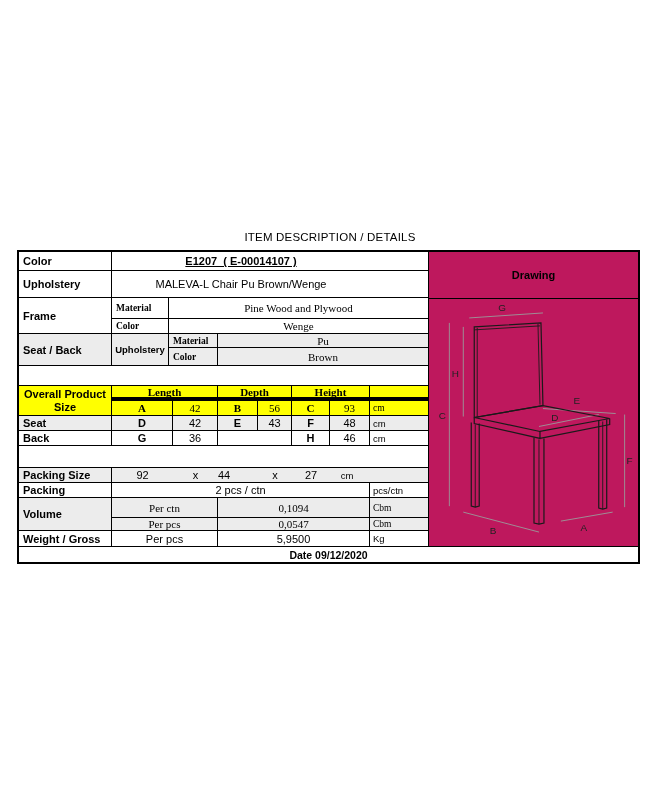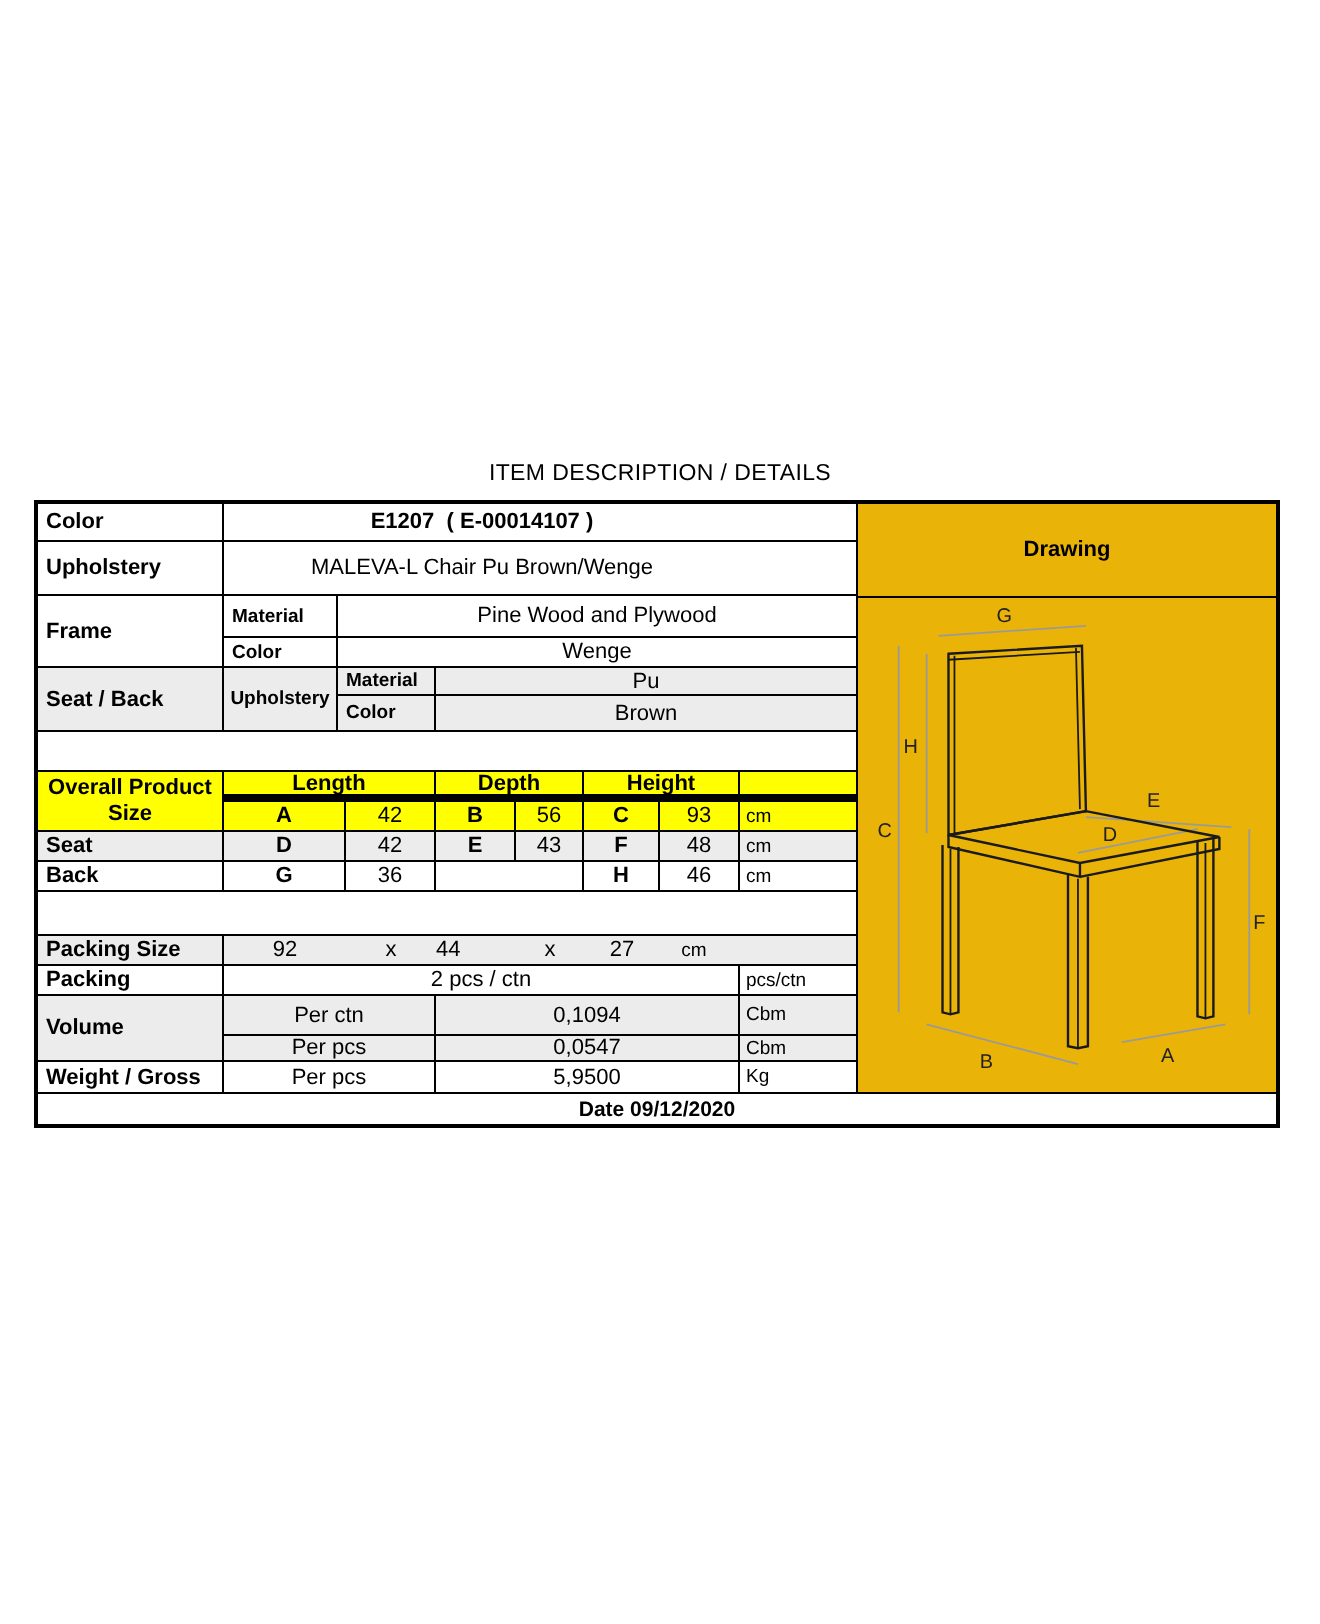--- a/index.html
+++ b/index.html
@@ -12,43 +12,43 @@
     position: absolute; left: 0; top: 231px; width: 660px;
     text-align: center; font-weight: normal; font-size: 11.5px; letter-spacing: .2px;
   }
   .outer-frame {
     position: absolute; left: 17px; top: 250px; width: 623px; height: 314px;
     border: 2px solid #000; pointer-events: none; z-index: 10;
   }
   .left-sec { position: absolute; left: 19px; top: 252px; width: 409px; height: 294px; }
   .row { display: flex; width: 100%; border-bottom: 1px solid #000; background: #fff; }
   .stack { display: flex; flex-direction: column; }
-  .subrow { display: flex; width: 100%; }
+  .subrow { display: flex; width: 100%; font-family: Liberation Serif, serif; }
   .c {
     display: flex; align-items: center; font-size: 11px;
     border-right: 1px solid #000; overflow: hidden; white-space: nowrap;
   }
   .c.last { border-right: none; }
   .bold { font-weight: bold; }
   .small { font-size: 9.5px; }
   .unit { font-size: 9.5px; padding-left: 3px; }
   .lpad { padding-left: 4px; }
   .center { justify-content: center; }
   .gray { background: #ececec; }
   .yellow { background: #ffff00; }
-  .pre { white-space: pre; }
+  .pre { white-space: pre; text-decoration: underline; }
   .two-line { flex-direction: column; justify-content: center; line-height: 13px; text-align: center; }
   .date-row {
     position: absolute; left: 19px; top: 546px; width: 619px; height: 16px;
     border-top: 1px solid #000; display: flex; align-items: center; justify-content: center;
     font-size: 10.5px; font-weight: bold;
   }
   .drawing-cell {
     position: absolute; left: 428px; top: 252px; width: 210px; height: 294px;
-    border-left: 1px solid #000; background: #eab308;
+    border-left: 1px solid #000; background: #be185d;
   }
   .drawing-header {
     height: 47px; border-bottom: 1px solid #000;
     display: flex; align-items: center; justify-content: center;
     font-weight: bold; font-size: 11px;
   }
   .dim-label { font-size: 10px; fill: #222; font-family: "Liberation Sans", sans-serif; }
   .chair-line { stroke: #1a1a1a; stroke-width: 1.2; fill: none; stroke-linejoin: miter; }
   .chair-thin { stroke: #1a1a1a; stroke-width: 0.9; fill: none; }
   .dim-line { stroke: #9a9a9a; stroke-width: 0.9; fill: none; }

